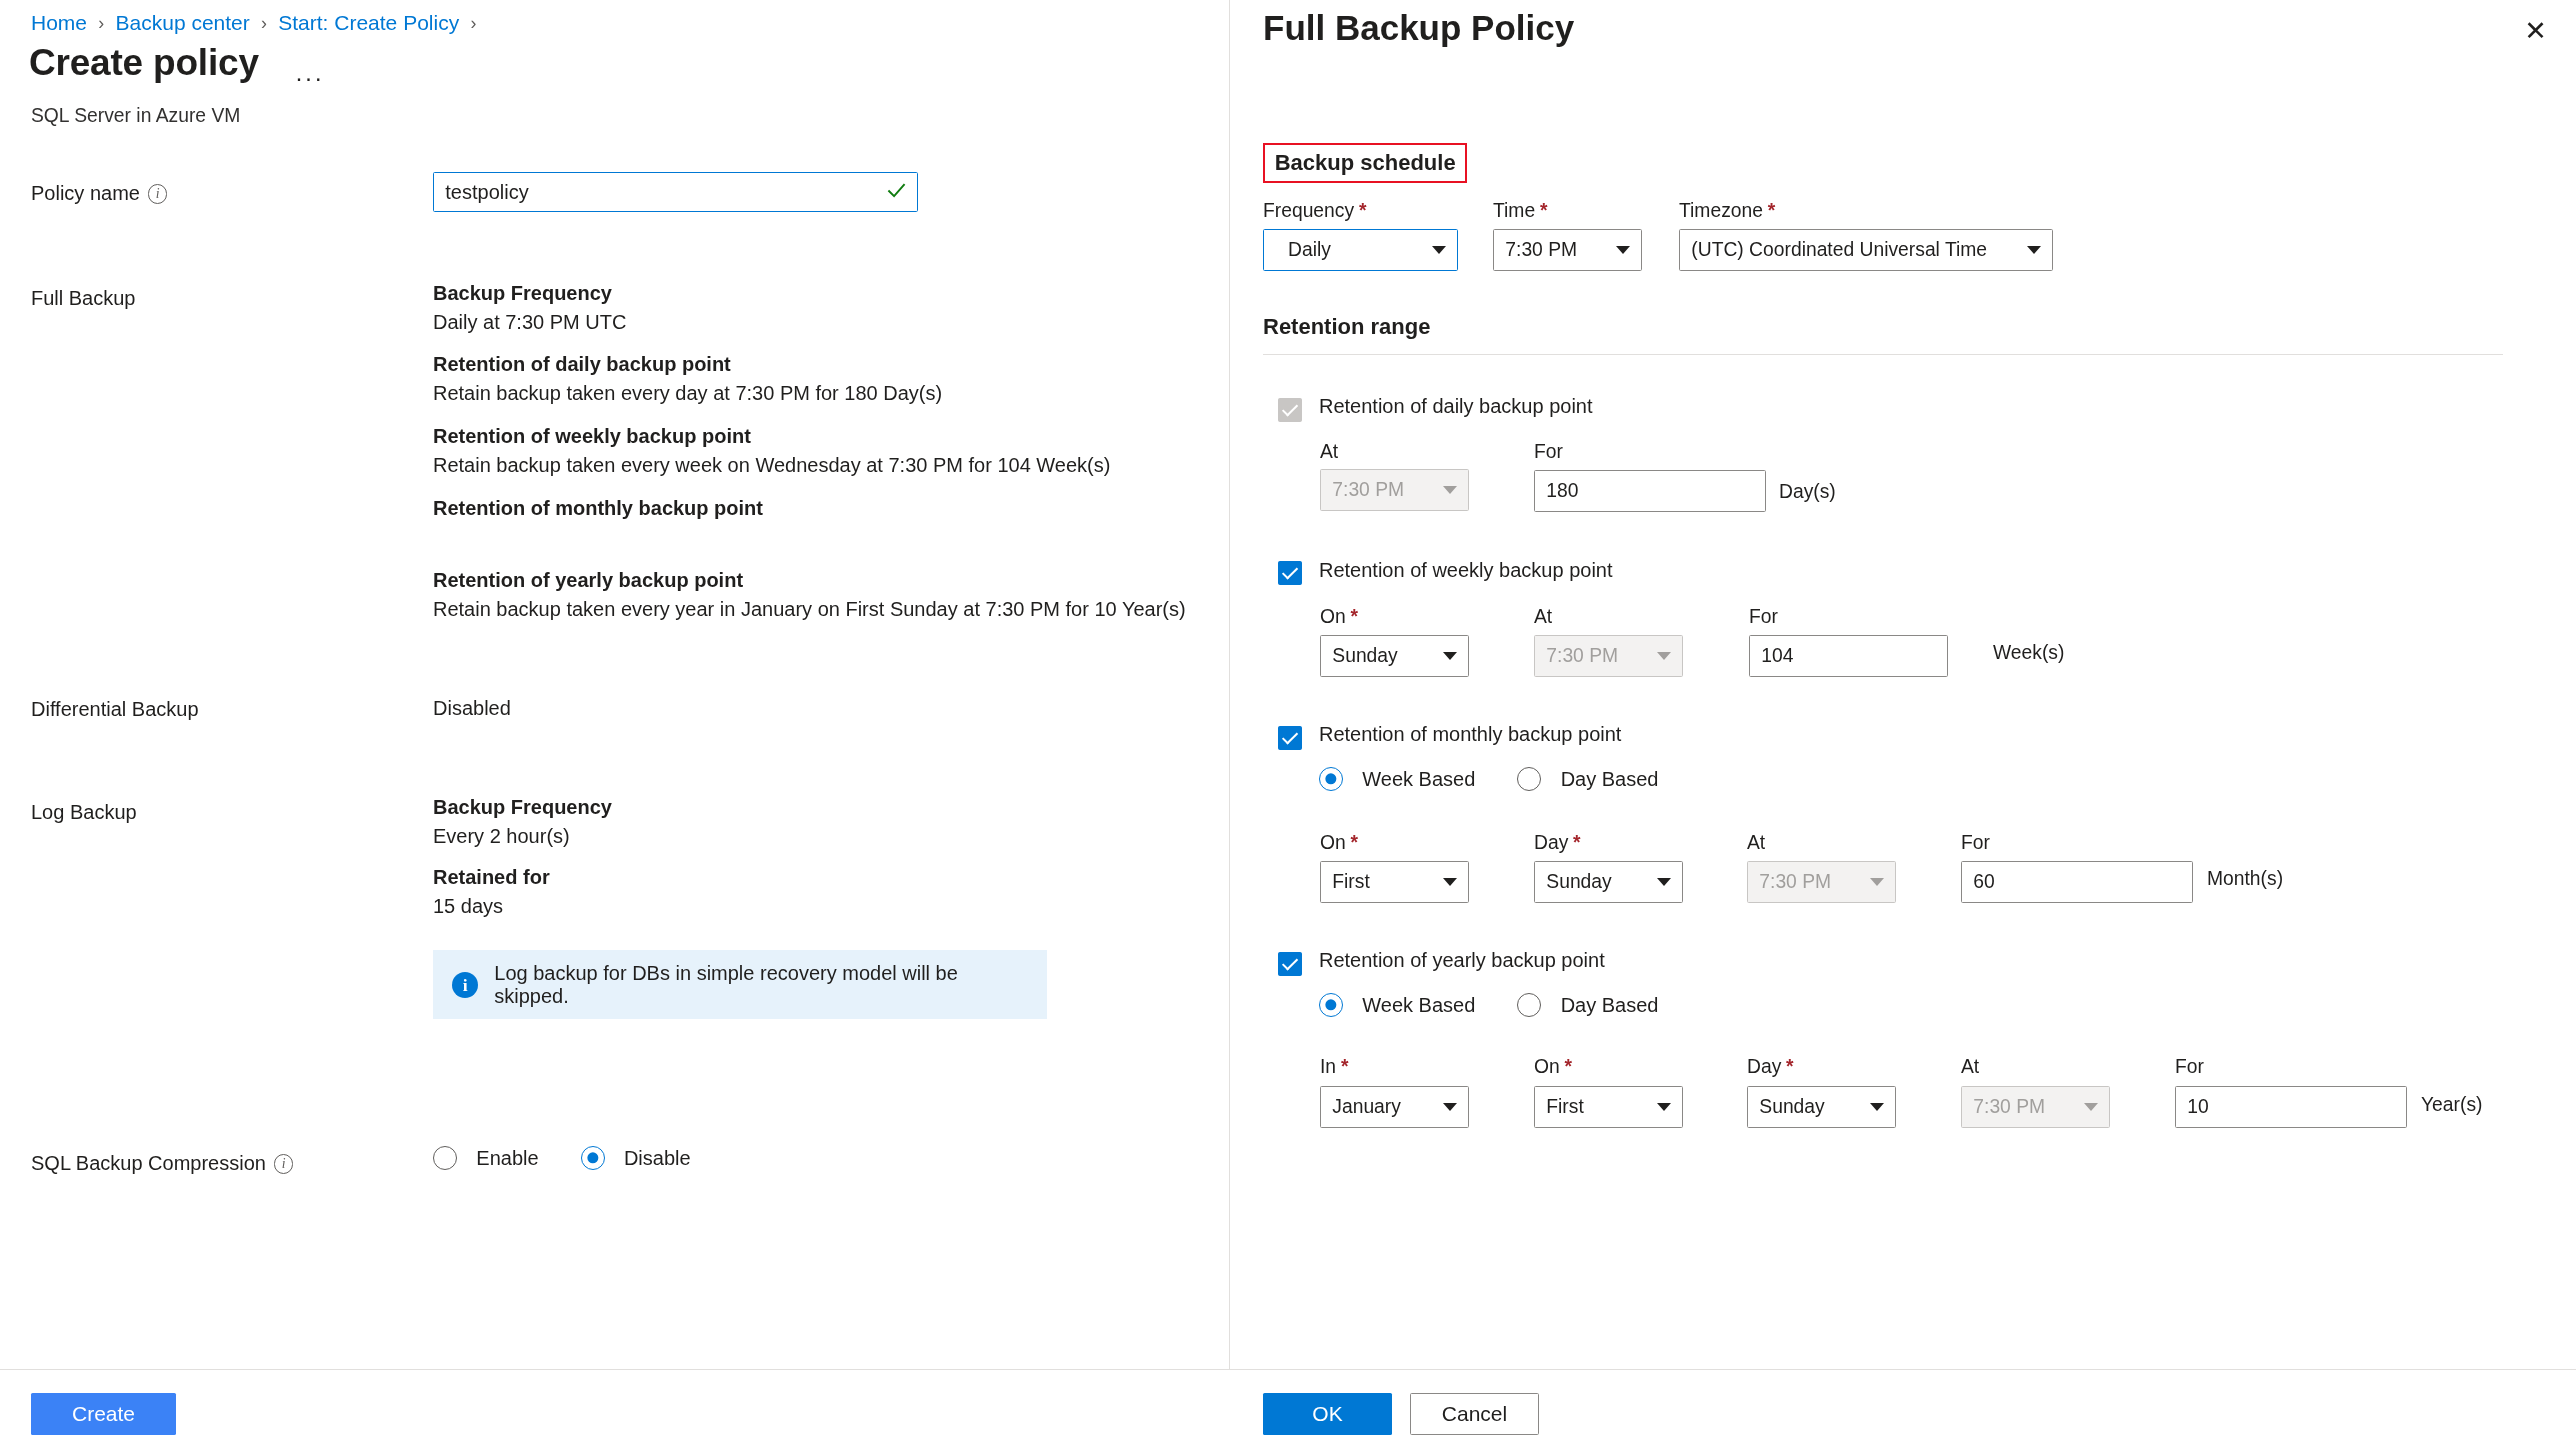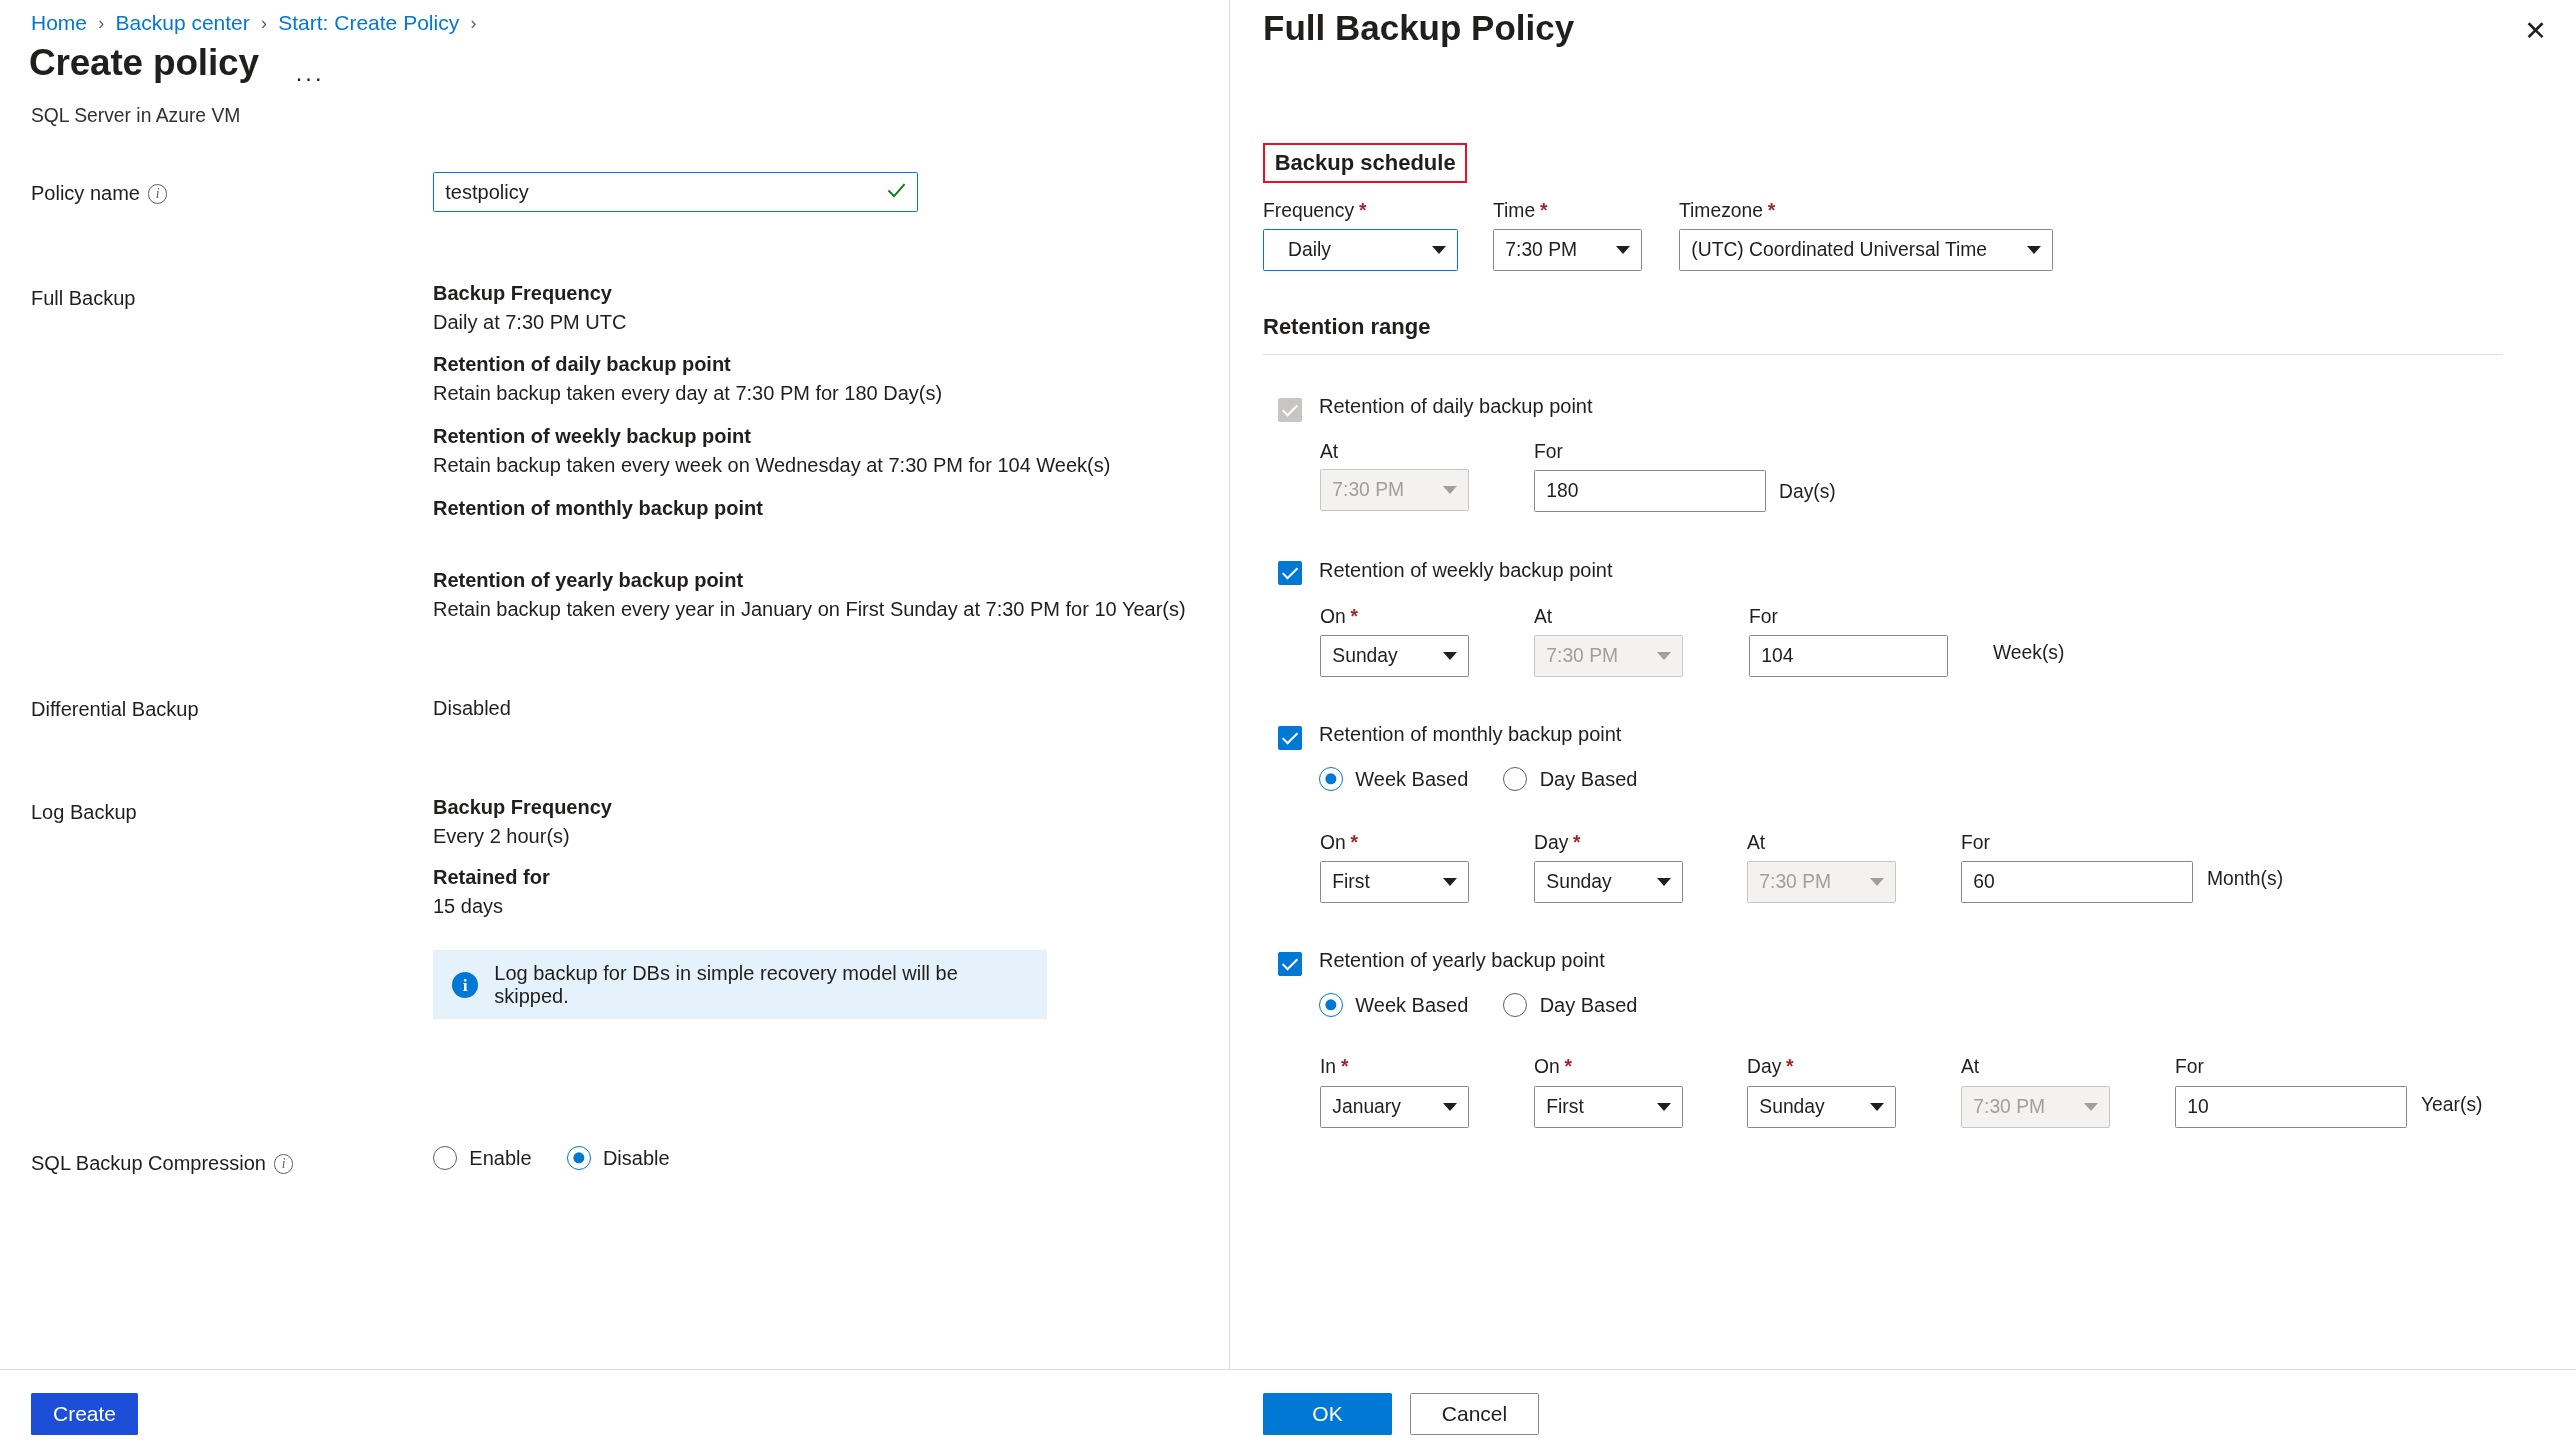--- a/index.html
+++ b/index.html
@@ -67,39 +67,39 @@
     position: absolute; left: 433px; top: 950px; width: 614px; height: 69px;
     background: #e6f2fb; display: flex; align-items: center; padding: 0 19.3px;
   }
   .info-bar-icon {
     width: 26px; height: 26px; border-radius: 50%; background: #0078d4; color: #fff;
     font-size: 17.7px; font-weight: 700; text-align: center; line-height: 26px;
     font-family: "Liberation Serif", serif; flex: none; margin-right: 16px;
   }
   .info-bar-text { font-size: 20px; color: #201f1e; }
 
-  .radio-row { position: absolute; display: flex; align-items: center; gap: 1px; }
+  .radio-row { position: absolute; display: flex; align-items: center; gap: 8px; }
   .radio {
     width: 24px; height: 24px; border-radius: 50%; border: 1.6px solid #605e5c;
     background: #fff; display: inline-block; position: relative; cursor: pointer; flex: none;
   }
   .radio.checked { border-color: #0078d4; }
   .radio.checked::after {
     content: ""; position: absolute; left: 50%; top: 50%; width: 11.3px; height: 11.3px;
     background: #0078d4; border-radius: 50%; transform: translate(-50%, -50%);
   }
   .radio-label { font-size: 20px; color: #201f1e; margin-left: 11.3px; margin-right: 34px; }
 
   .left-footer {
     position: absolute; left: 0; bottom: 0; width: 1230px; height: 84px;
     border-top: 0.8px solid #e1dfdd; background: #fff;
   }
   .create-btn {
-    position: absolute; left: 31px; top: 22.5px; width: 107px; height: 42px;
-    background: #1d4ed8; color: #ffffff; font-size: 21px; border: none;
+    position: absolute; left: 31px; top: 22.5px; width: 145px; height: 42px;
+    background: #3b82f6; color: #ffffff; font-size: 21px; border: none;
     cursor: pointer; font-family: "Liberation Sans", sans-serif; border-radius: 1.6px;
   }
 
   
   .right-pane {
     position: absolute; left: 1230px; top: 0; width: 1346px; height: 1453px; background: #fff;
   }
   .panel-title {
     position: absolute; left: 33px; top: 8px; font-size: 35px; font-weight: 600; color: #201f1e;
   }

